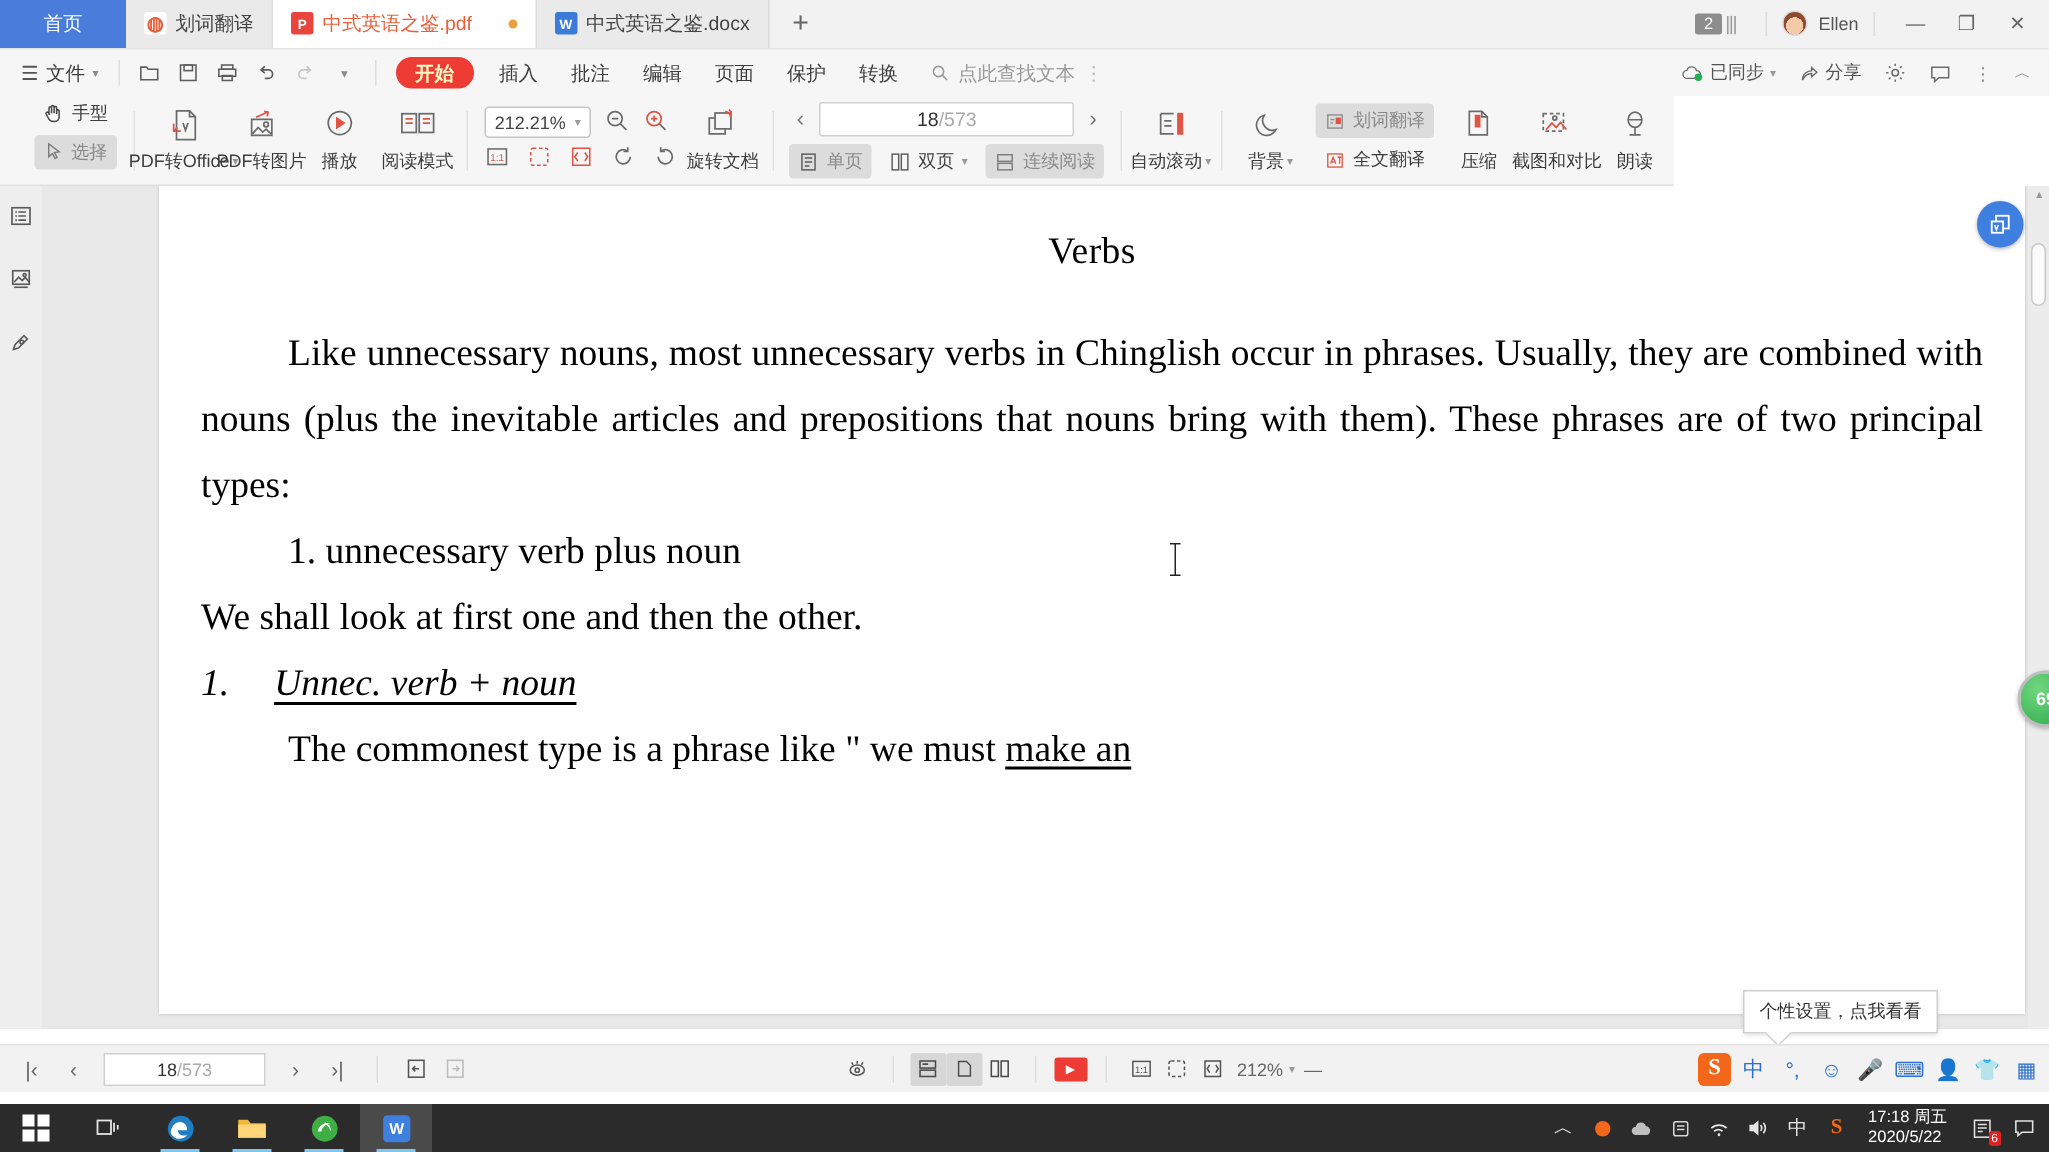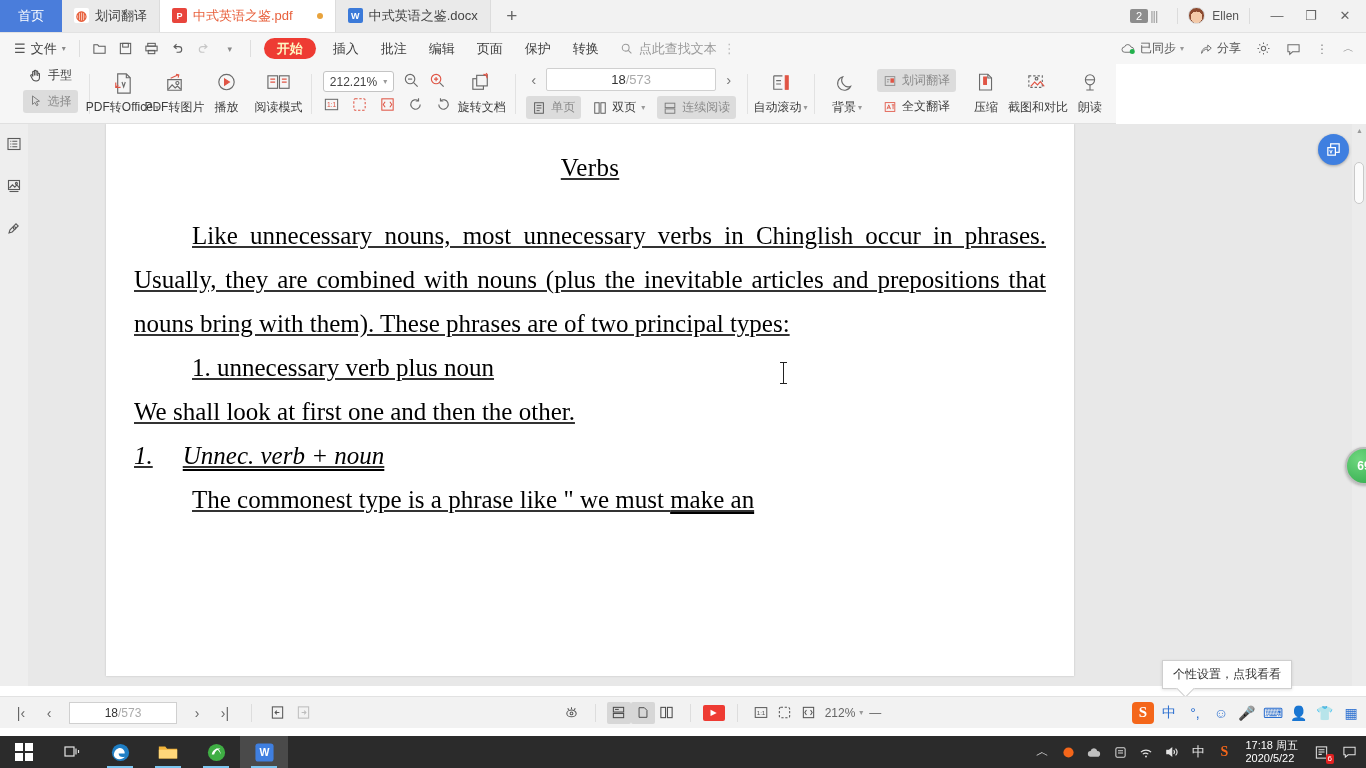--- a/index.html
+++ b/index.html
@@ -13,21 +13,21 @@
   }
   .app { position:relative; width:1366px; height:768px; }
 
   
   .tabbar{
     position:absolute; top:0; left:0; width:1366px; height:33px;
     background:#f2f2f2; display:flex; align-items:flex-end;
     border-bottom:1px solid #e2e2e2;
   }
   .home-tab{
-    width:62px; height:33px; background:#4a7ddb; color:#fff;
+    width:84px; height:33px; background:#4a7ddb; color:#fff;
     display:flex; align-items:center; justify-content:center;
     font-size:13px;
   }
   .tab{
     height:33px; display:flex; align-items:center; gap:6px;
     padding:0 12px 0 12px; font-size:13px; color:#444;
     background:#eaeaea; border-right:1px solid #dcdcdc; position:relative;
     max-width:260px; white-space:nowrap;
   }
   .tab.active{ background:#ffffff; color:#e8603c; }
@@ -133,22 +133,22 @@
     align-items:center; padding-top:12px; gap:23px;
   }
   .railicon{ color:#5a5a5a; }
 
   
   .docarea{
     position:absolute; top:124px; left:28px; width:1338px; height:562px;
     background:#e8e8e8; overflow:hidden;
   }
   .page{
-    position:absolute; top:0; left:78px; width:968px; height:552px;
-    background:#fff; box-shadow:0 0 2px rgba(0,0,0,.18);text-decoration:underline;
+    position:absolute; top:0; left:78px; width:1244px; height:552px;
+    background:#fff; box-shadow:0 0 2px rgba(0,0,0,.18);
   }
   .pgbody{ font-family:"Liberation Serif", serif; color:#000; padding:0 14px; }
   .doc-title{
     text-align:center; font-size:25px; margin-top:30px; letter-spacing:.3px;
   }
   .para{
     font-size:25px; line-height:44px; text-align:justify; margin:0 14px;
     text-align-last:left;
   }
   .para.first{ margin-top:32px; text-indent:58px; }

